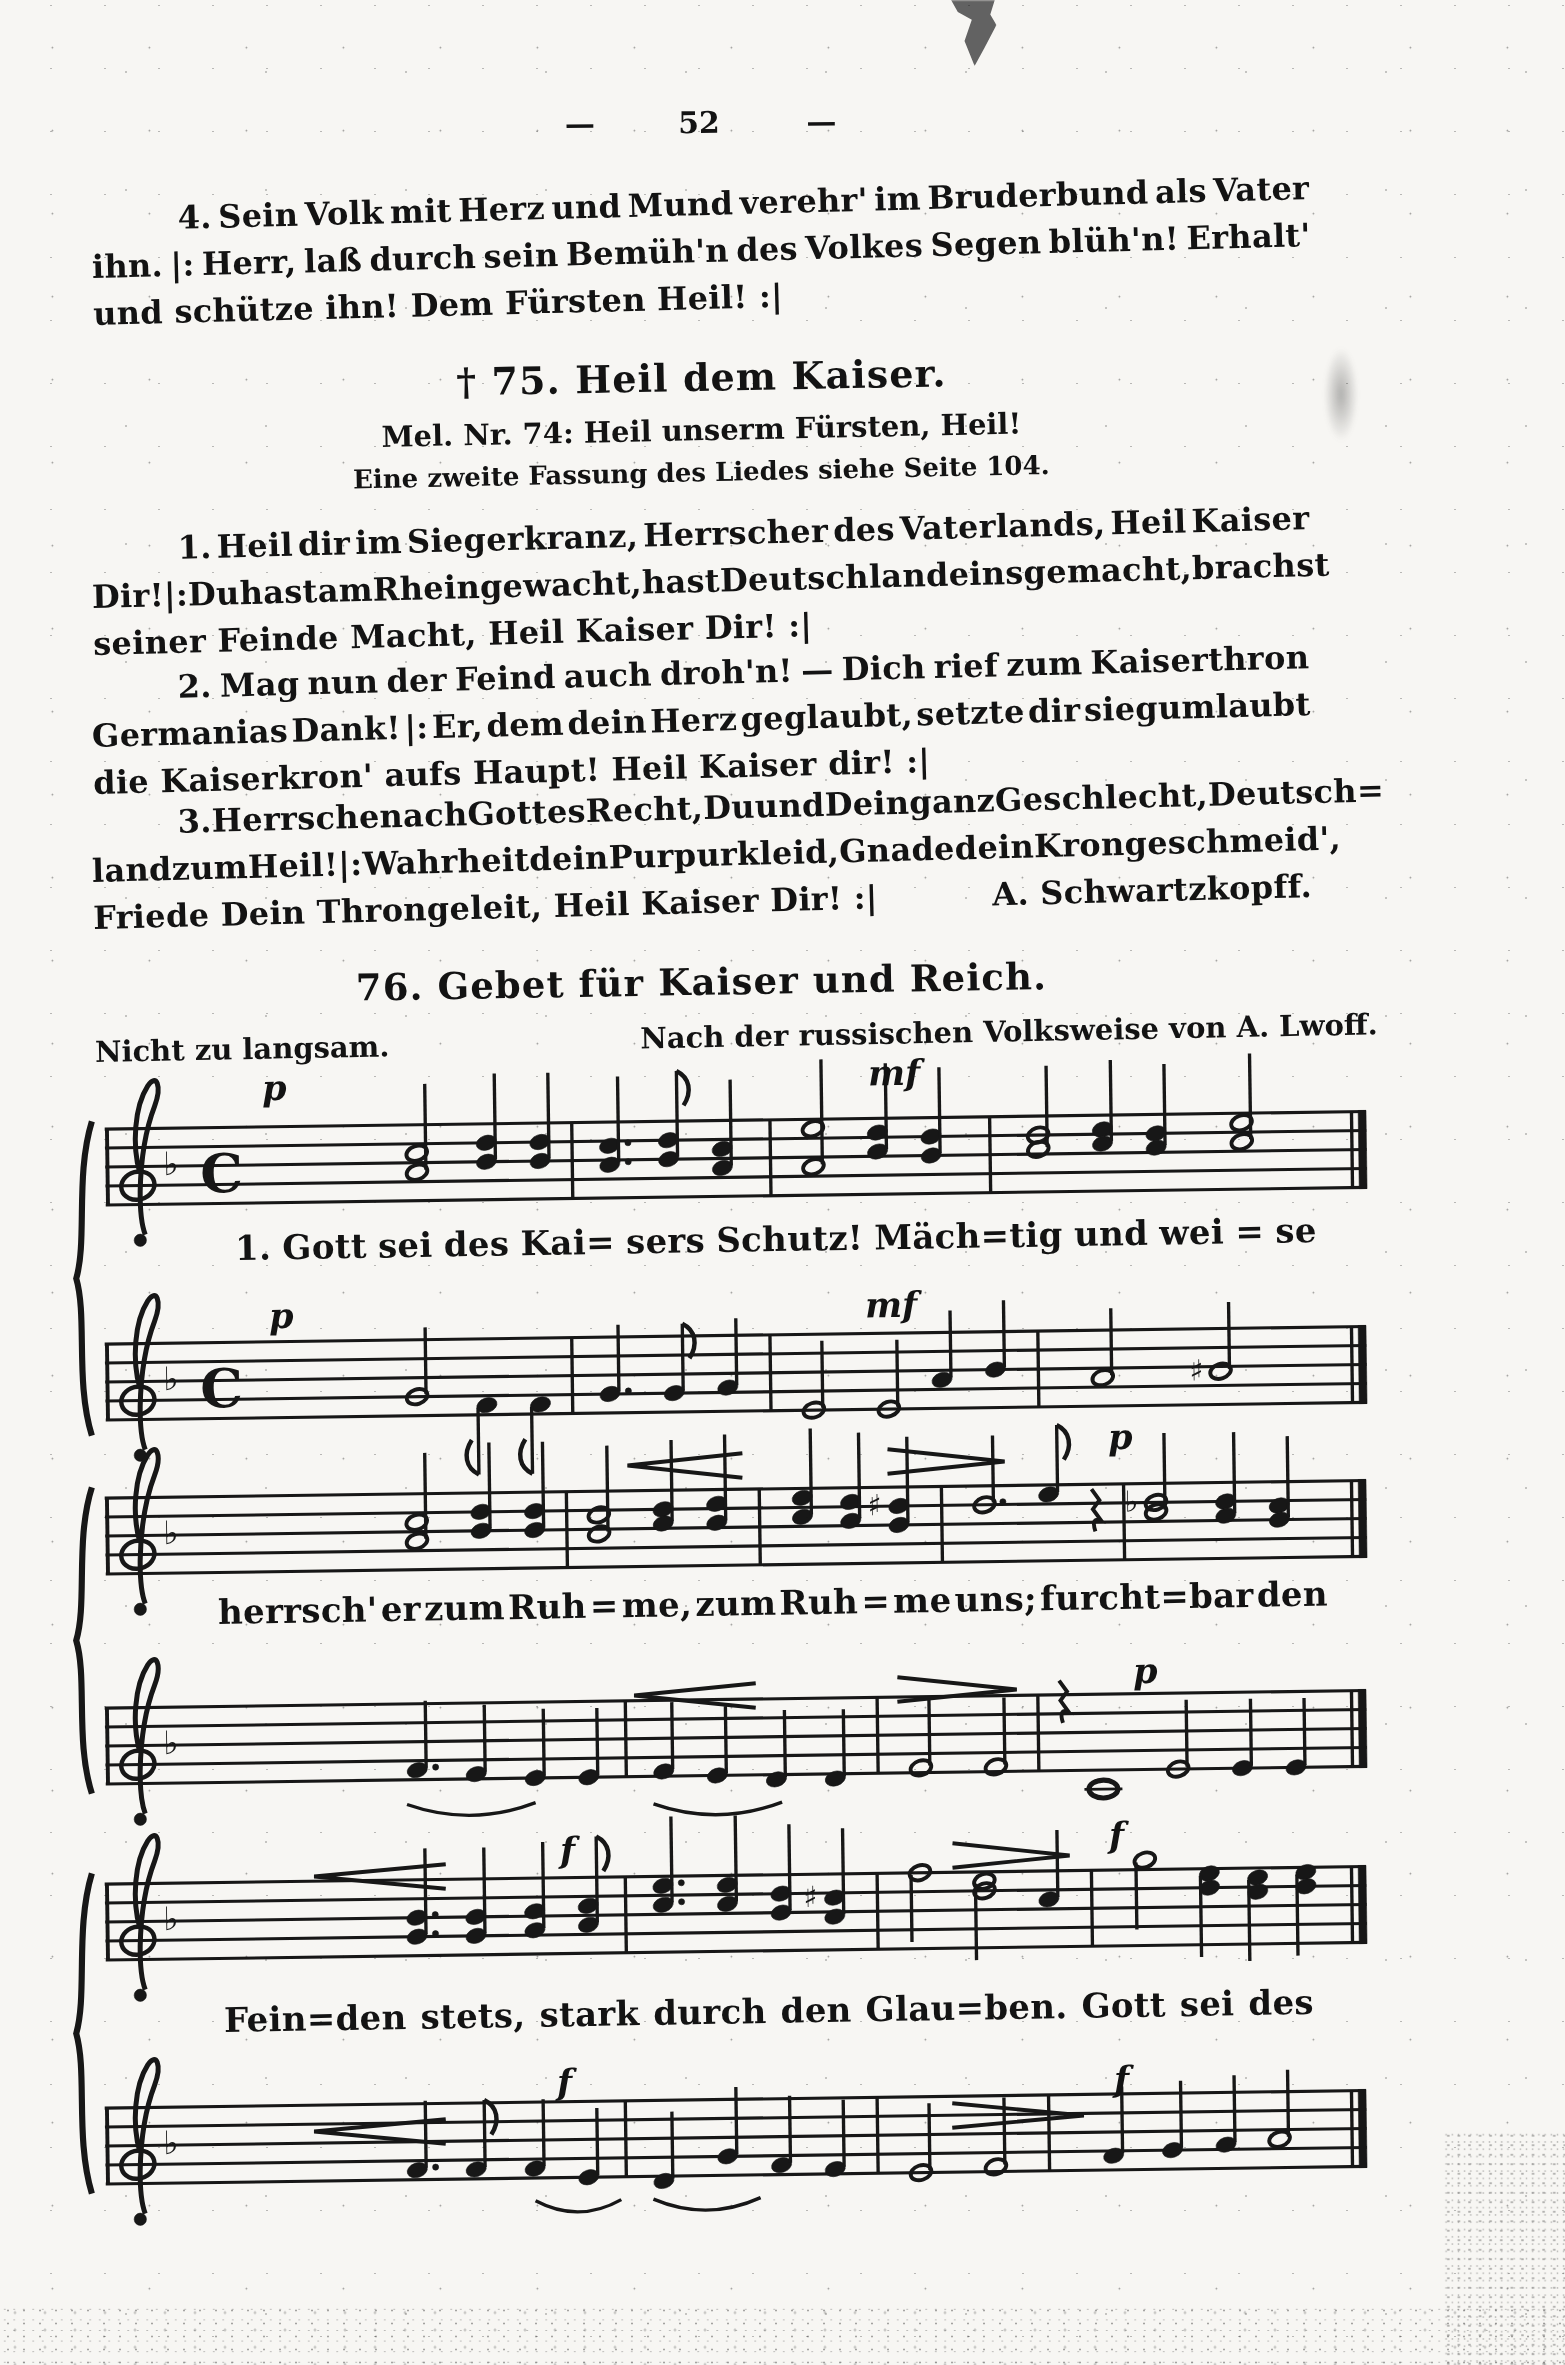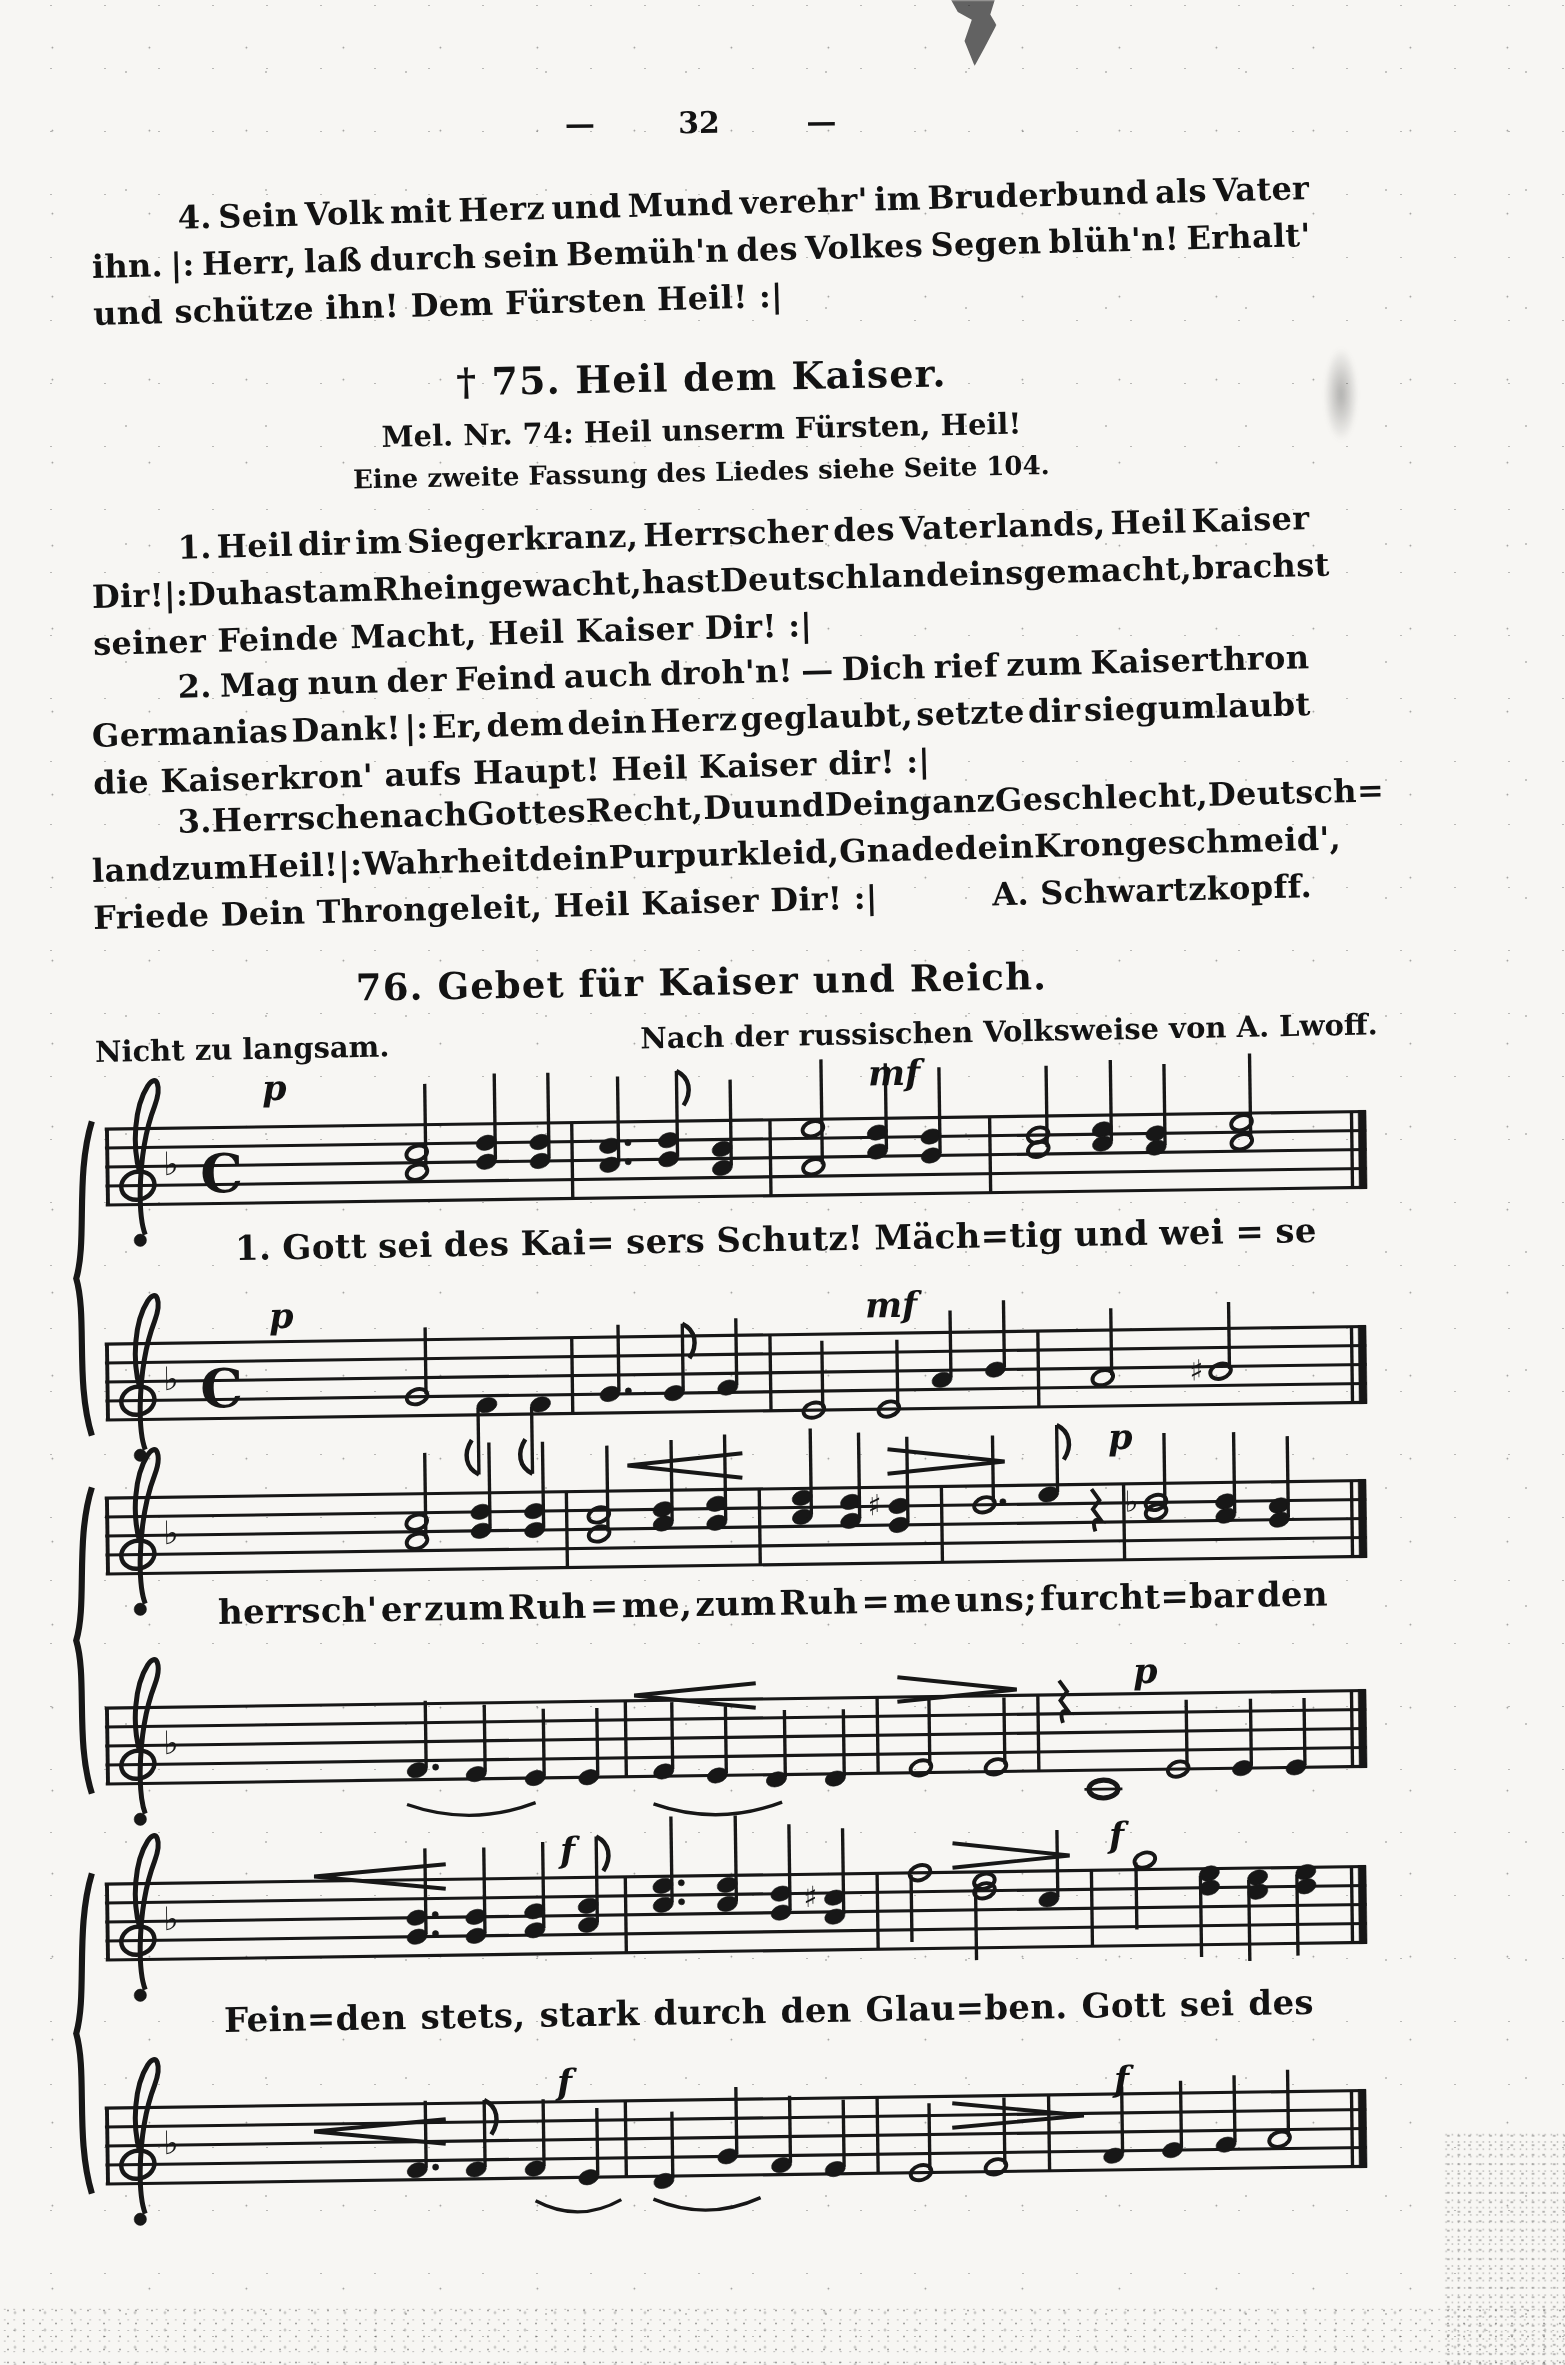--- a/index.html
+++ b/index.html
@@ -111,21 +111,21 @@
 <body>
 
 <div class="noise"></div>
 <div class="noise-bottom"></div>
 <div class="noise-corner"></div>
 <div class="artifact-bookmark"></div>
 <div class="artifact-smudge"></div>
 
 <div class="pagenum">
   <span class="dash">—</span>
-  <span>32</span>
+  <span>52</span>
   <span class="dash">—</span>
 </div>
 
 <div class="para" style="top:197px">
     <div class="line jline iline">
       <span>4.</span>
       <span>Sein</span>
       <span>Volk</span>
       <span>mit</span>
       <span>Herz</span>

